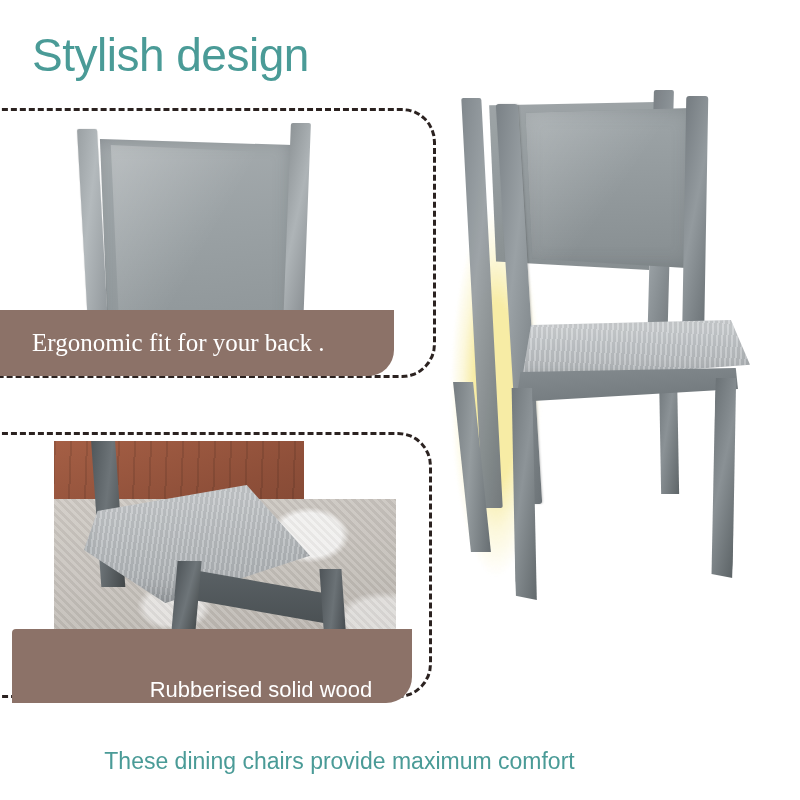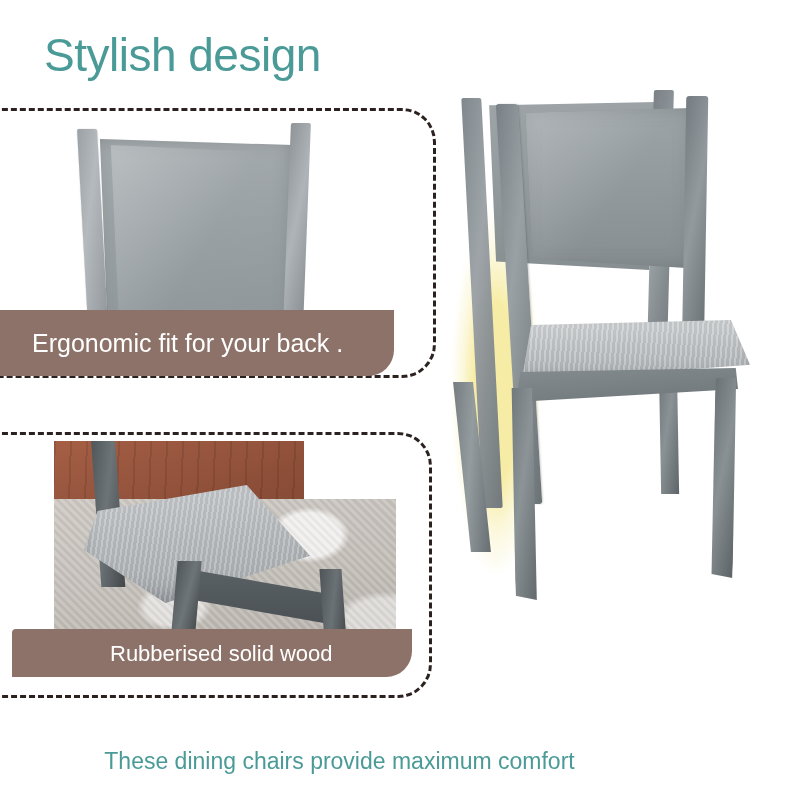--- a/index.html
+++ b/index.html
@@ -7,21 +7,21 @@
     width:800px;height:800px;
     background:#ffffff;
     font-family:"Liberation Sans", sans-serif;
     overflow:hidden;
     position:relative;
   }
   .stage{position:absolute;inset:0;width:800px;height:800px;background:#fff;}
 
   
   .title{
-    position:absolute;left:44px;top:28px;
+    position:absolute;left:32px;top:28px;
     font-size:46px;line-height:54px;
     font-weight:400;
     letter-spacing:-0.5px;
     color:#4a9b97;
     white-space:nowrap;
   }
 
   
   .panel{
     position:absolute;
@@ -53,31 +53,31 @@
     align-items:center;
     z-index:6;
   }
   .banner-1{
     left:-30px;top:310px;width:424px;height:66px;
     border-bottom-right-radius:26px;
     padding-left:62px;
     font-size:25px;
   }
   .banner-2{
-    left:12px;top:629px;width:400px;height:48px;
+    left:12px;top:629px;width:400px;height:74px;
     border-top-left-radius:4px;
     border-bottom-right-radius:26px;
-    flex-direction:column;
-    align-items:flex-start;
+    flex-direction:row;
+    align-items:flex-end;
     justify-content:center;
     padding-left:98px;
     font-size:22px;
     line-height:27px;
   }
-  .banner-1 .txt{white-space:nowrap;}
+  .banner-1 .txt{white-space:nowrap;font-family:Liberation Serif, serif;}
   .banner-2 .txt{white-space:nowrap;}
 
   
   .p1-photo{position:absolute;left:0;top:0;width:470px;height:270px;}
   .p1-back-left-post{
     position:absolute;left:118px;top:18px;width:20px;height:250px;
     background:linear-gradient(100deg,#9aa0a3 0%,#b4babd 35%,#868c90 100%);
     transform:skewX(3.2deg);
     border-radius:2px;
     box-shadow:0 0 1px rgba(0,0,0,.35);

